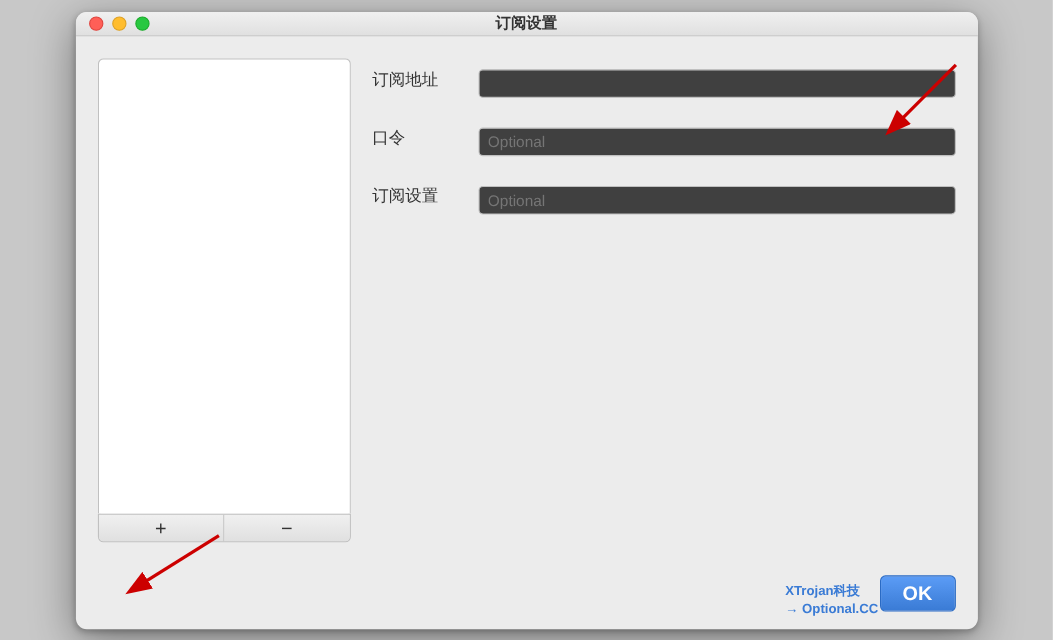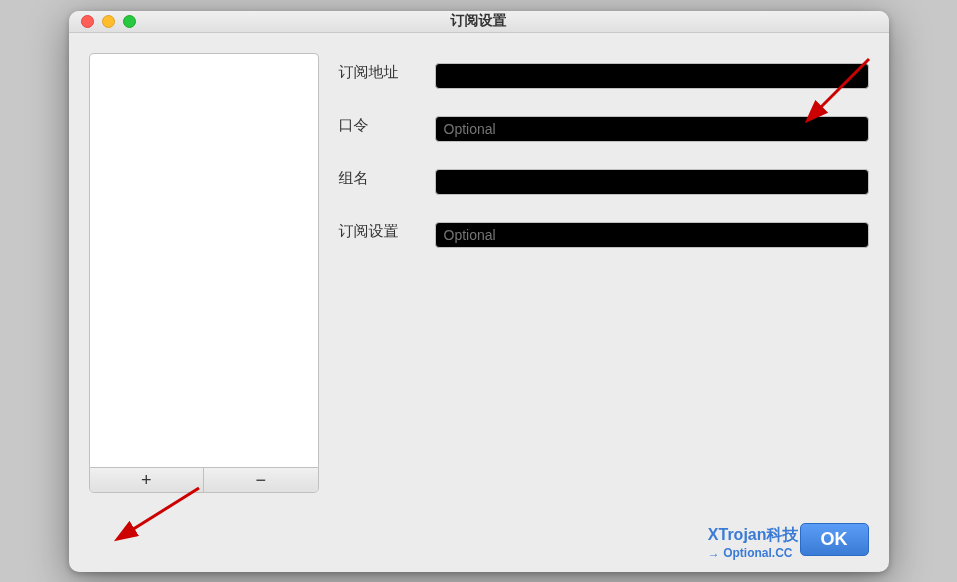--- a/index.html
+++ b/index.html
@@ -125,21 +125,21 @@
       width: 80px;
       font-size: 15px;
       color: #333;
       text-align: left;
       flex-shrink: 0;
     }
 
     .form-input {
       flex: 1;
       height: 26px;
-      background: #000000;
+      background: #404040;
       border: 1px solid #c0c0c0;
       border-radius: 4px;
       padding: 0 8px;
       font-size: 14px;
       color: #999;
       outline: none;
     }
 
     .bottom-bar {
       display: flex;
@@ -213,24 +213,20 @@
       <div class="form-row">
         <label class="form-label">订阅地址</label>
         <input class="form-input" type="text" placeholder="" style="">
       </div>
 
       <div class="form-row">
         <label class="form-label">口令</label>
         <input class="form-input" type="text" placeholder="Optional" style="">
       </div>
 
-      <div class="form-row">
-        <label class="form-label">组名</label>
-        <input class="form-input" type="text" placeholder="" style="">
-      </div>
 
       <div class="form-row">
         <label class="form-label">订阅设置</label>
         <input class="form-input" type="text" placeholder="Optional" style="">
       </div>
 
     </div>
   </div>
 
   <div class="bottom-bar">
@@ -240,19 +236,19 @@
         <defs>
           <marker id="arrowhead2" markerWidth="8" markerHeight="6" refX="6" refY="3" orient="auto">
             <polygon points="0 0, 8 3, 0 6" fill="#cc0000"></polygon>
           </marker>
         </defs>
         <path d="M 110 10 L 30 60" stroke="#cc0000" stroke-width="3" fill="none" marker-end="url(#arrowhead2)"></path>
       </svg>
     </div>
 
     <div style="position:absolute; right:90px; bottom:12px;">
-      <div style="font-size:16px; color:#3a7bd5; font-weight:600;">XTrojan科技</div>
+      <div style="font-size:12px; color:#3a7bd5; font-weight:600;">XTrojan科技</div>
       <div style="font-size:12px; color:#3a7bd5; font-weight:600;">→ Optional.CC</div>
     </div>
 
     <button class="ok-button">OK</button>
   </div>
 </div>
 
 </body></html>

